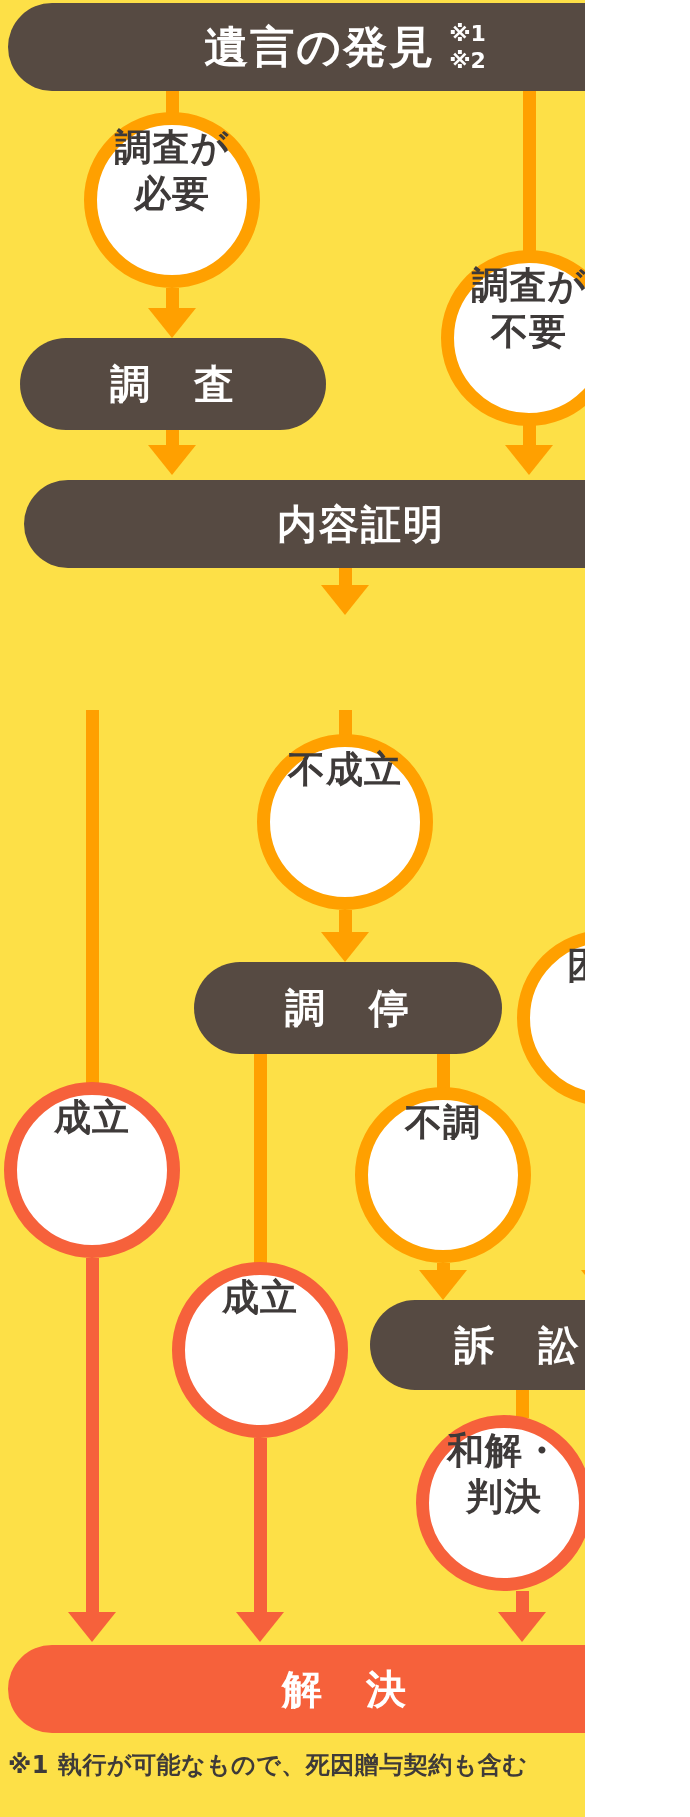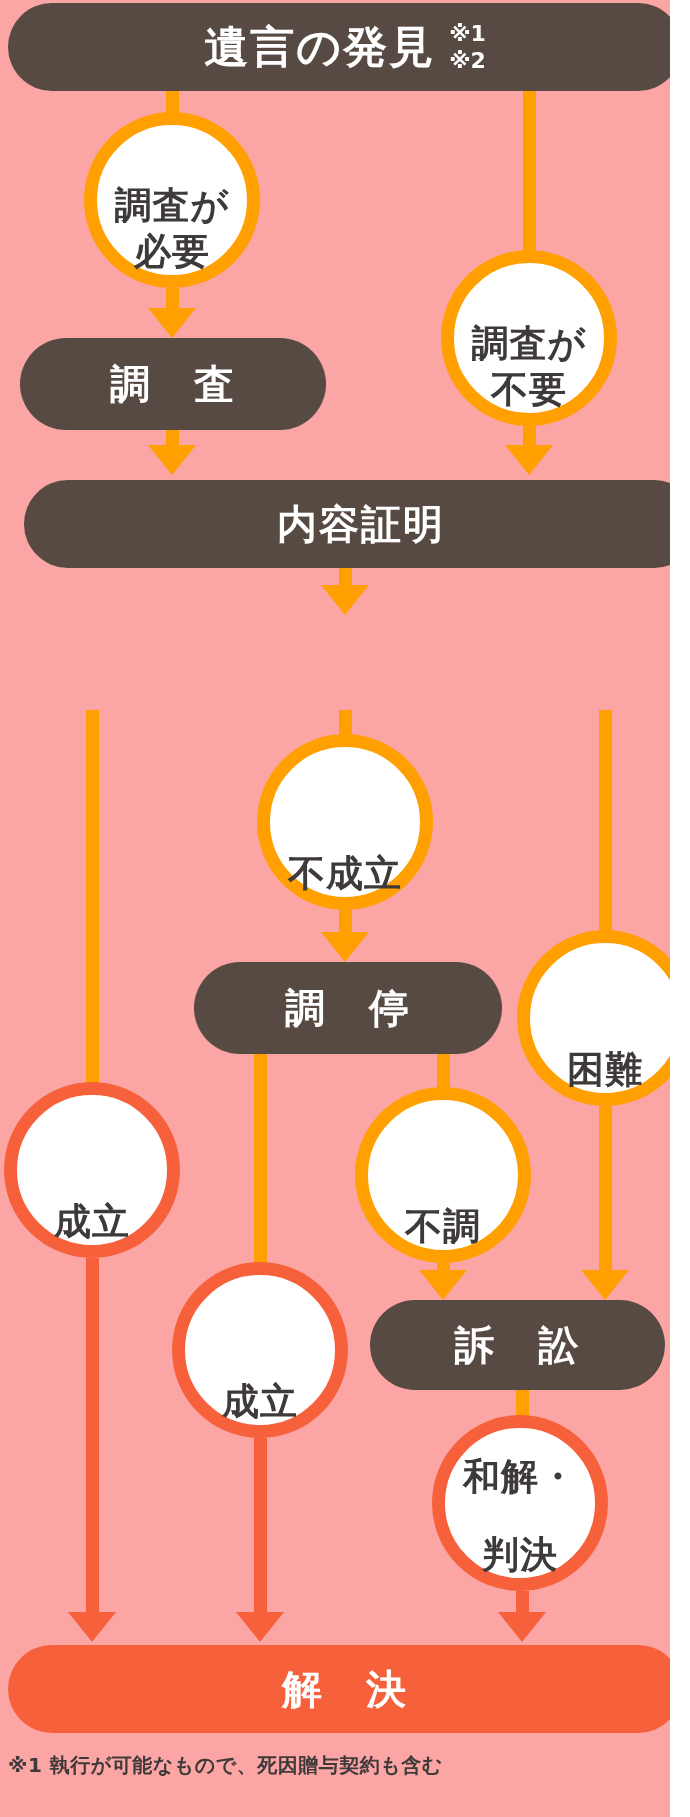--- a/index.html
+++ b/index.html
@@ -4,55 +4,55 @@
 <style>
   :root{
     --brown:#564A42;
     --orange:#FFA000;
     --red:#F6613B;
     --ink:#3E3A39;
   }
   html,body{margin:0;padding:0;background:#fff;}
   body{font-family:"DejaVu Sans","Liberation Sans",sans-serif;}
   #stage{
-    position:relative;width:670px;height:1817px;background:#fca5a5;
+    position:relative;width:585px;height:1817px;background:#fde047;
     overflow:hidden;
   }
   .bar{
     position:absolute;background:var(--brown);color:#fff;
     display:flex;align-items:center;justify-content:center;
     font-weight:bold;font-size:40px;letter-spacing:2px;
     border-radius:46px;z-index:2;white-space:nowrap;
   }
   .bar.accent{background:var(--red);}
   .bar.title{font-size:44px;border-radius:44px;}
   .note-stack{
     display:flex;flex-direction:column;justify-content:center;
     font-size:22px;font-weight:bold;line-height:1.25;letter-spacing:0;
     margin-left:14px;text-align:left;
   }
   .circle{
     position:absolute;width:176px;height:176px;box-sizing:border-box;
     background:#fff;border:13px solid var(--orange);border-radius:50%;
-    display:flex;flex-direction:column;align-items:center;justify-content:flex-end;
+    display:flex;flex-direction:column;align-items:center;justify-content:flex-start;
     font-weight:bold;font-size:37px;color:var(--ink);line-height:1.25;
     z-index:3;text-align:center;letter-spacing:1px;
   }
   .circle.red{border-color:var(--red);}
   .vl{position:absolute;width:13px;background:var(--orange);z-index:1;}
   .vl.red{background:var(--red);}
   .ah{
     position:absolute;width:0;height:0;z-index:1;
     border-left:24px solid transparent;border-right:24px solid transparent;
     border-top:30px solid var(--orange);
   }
   .ah.red{border-top-color:var(--red);}
   .footnotes{
     position:absolute;left:8px;top:1748px;color:var(--ink);
-    font-size:20px;font-weight:bold;line-height:34px;z-index:2;
+    font-size:24px;font-weight:bold;line-height:34px;z-index:2;
     letter-spacing:0.5px;
   }
 </style>
 </head>
 <body>
 
 <div id="stage">
 
   <div class="vl" style="left:166px;top:90px;height:28px;"></div>
   <div class="vl" style="left:523px;top:90px;height:166px;"></div>
@@ -139,21 +139,21 @@
   </div>
 
   <div class="circle" style="left:355px;top:1087px;">
     <span>不調</span>
   </div>
 
   <div class="circle red" style="left:172px;top:1262px;">
     <span>成立</span>
   </div>
 
-  <div class="circle red" style="left:432px;top:1415px;gap:32px;">
+  <div class="circle red" style="left:416px;top:1415px;">
     <span>和解・</span>
     <span>判決</span>
   </div>
 
   <div class="footnotes">
     <div>※1 執行が可能なもので、死因贈与契約も含む</div>
   </div>
 
 </div>
 

